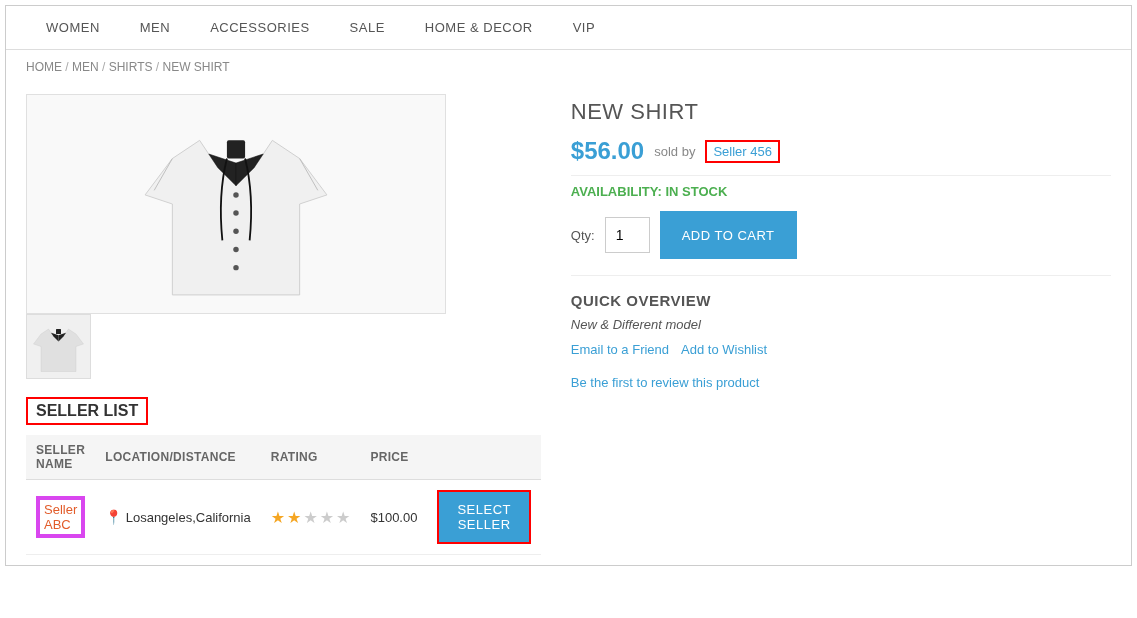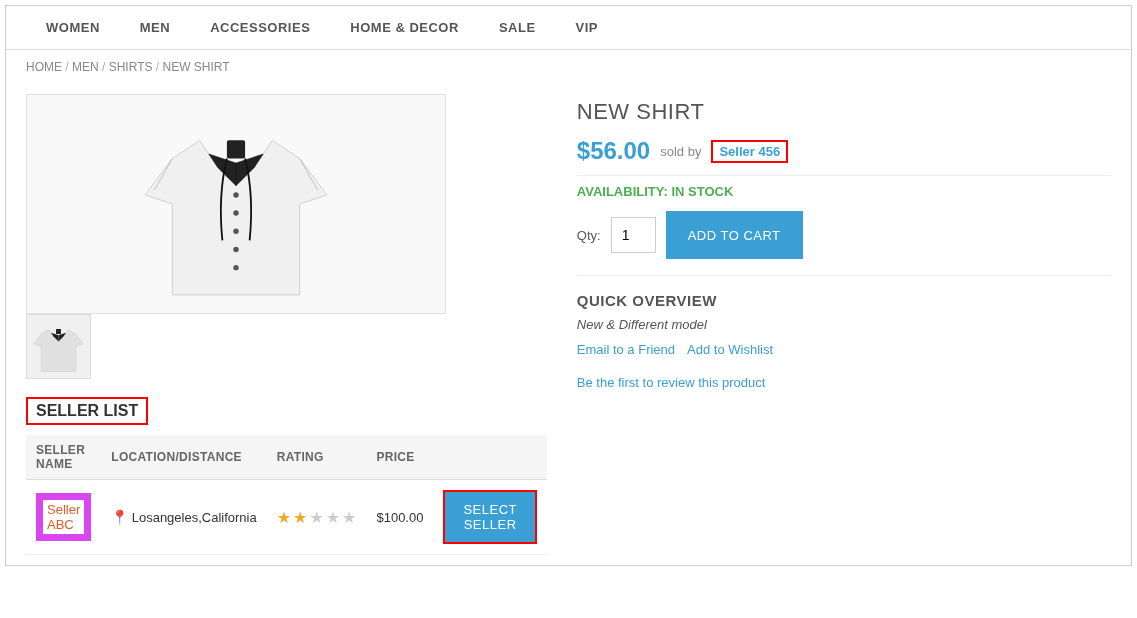--- a/index.html
+++ b/index.html
@@ -21,56 +21,56 @@
 
     .more-views-label { margin-top: 14px; font-size: 14px; color: #555; font-weight: bold; letter-spacing: 0.5px; text-transform: uppercase; margin-bottom: 8px; }
     .thumbnail-container { border: 1px solid #ddd; width: 65px; height: 65px; overflow: hidden; background: #f0f0f0; display: flex; align-items: center; justify-content: center; }
 
     
     .seller-list-section { margin-top: 18px; }
     .seller-list-title { font-size: 16px; color: #333; font-weight: bold; text-transform: uppercase; border: 2px solid red; display: inline-block; padding: 3px 8px; margin-bottom: 10px; }
     .seller-table { width: 100%; border-collapse: collapse; }
     .seller-table th { background: #f5f5f5; padding: 8px 10px; font-size: 12px; color: #666; text-align: left; text-transform: uppercase; letter-spacing: 0.3px; border-bottom: 1px solid #ddd; }
     .seller-table td { padding: 10px 10px; border-bottom: 1px solid #eee; font-size: 13px; }
-    .seller-name-link { color: #e25c2a; text-decoration: none; border: 7px solid #d946ef; display: inline-block; padding: 2px 4px; }
+    .seller-name-link { color: #e25c2a; text-decoration: none; border: 4px solid #d946ef; display: inline-block; padding: 2px 4px; }
     .stars { display: flex; gap: 2px; }
     .select-seller-btn { background: #3a9fd5; color: #fff; border: none; padding: 10px 18px; cursor: pointer; font-size: 13px; text-transform: uppercase; letter-spacing: 0.5px; border: 2px solid red; }
 
     
     .right-panel { flex: 1; padding-top: 5px; }
     .product-title { font-size: 22px; color: #555; font-weight: normal; margin-bottom: 12px; letter-spacing: 0.5px; text-transform: uppercase; }
     .price-row { display: flex; align-items: center; gap: 10px; margin-bottom: 6px; padding-bottom: 10px; border-bottom: 1px solid #eee; }
     .price { font-size: 24px; color: #3a9fd5; font-weight: bold; }
     .sold-by { font-size: 13px; color: #888; }
-    .seller-badge { color: #3a9fd5; font-weight: bold; border: 2px solid red; padding: 2px 6px; font-size: 13px; }
+    .seller-badge { color: #3a9fd5; font-weight: normal; border: 2px solid red; padding: 2px 6px; font-size: 13px; }
     .availability { color: #4caf50; font-size: 13px; font-weight: bold; text-transform: uppercase; margin-bottom: 12px; margin-top: 8px; }
     .qty-row { display: flex; align-items: center; gap: 10px; margin-bottom: 16px; padding-bottom: 16px; border-bottom: 1px solid #eee; }
     .qty-label { font-size: 13px; color: #555; text-align: center; }
     .qty-input { width: 45px; height: 36px; border: 1px solid #ccc; text-align: center; font-size: 14px; }
     .add-to-cart-btn { background: #3a9fd5; color: #fff; border: none; padding: 10px 22px; cursor: pointer; font-size: 13px; text-transform: uppercase; letter-spacing: 0.5px; height: 48px; }
     .quick-overview-title { font-size: 15px; color: #555; font-weight: bold; text-transform: uppercase; letter-spacing: 0.5px; margin-bottom: 8px; }
     .product-desc { font-size: 13px; color: #555; margin-bottom: 10px; font-style: italic; }
     .action-links { display: flex; gap: 12px; margin-bottom: 18px; }
     .action-link { color: #3a9fd5; text-decoration: none; font-size: 13px; cursor: pointer; }
     .review-link { color: #3a9fd5; text-decoration: none; font-size: 13px; cursor: pointer; }
 
     .page-wrapper { border: 1px solid #ccc; margin: 5px; }
   </style>
 </head>
 <body>
 
 <div class="page-wrapper">
 
-  <nav style="display:flex; border-bottom:1px solid #ddd; padding:0 20px;font-weight:bold;">
+  <nav style="display:flex; border-bottom:1px solid #ddd; padding:0 20px;">
     <div id="nav-items-container" style="display: flex;">
         <div class="nav-item">WOMEN</div>
         <div class="nav-item">MEN</div>
         <div class="nav-item">ACCESSORIES</div>
+        <div class="nav-item">SALE</div>
         <div class="nav-item">HOME &amp; DECOR</div>
-        <div class="nav-item">SALE</div>
         <div class="nav-item">VIP</div>
       </div>
   </nav>
 
   <div class="breadcrumb" id="breadcrumb-container"><span style="color: rgb(136, 136, 136);">HOME</span><span style="color: rgb(170, 170, 170);"> / </span><span style="color: rgb(136, 136, 136);">MEN</span><span style="color: rgb(170, 170, 170);"> / </span><span style="color: rgb(136, 136, 136);">SHIRTS</span><span style="color: rgb(170, 170, 170);"> / </span><span style="color: rgb(136, 136, 136);">NEW SHIRT</span></div>
 
   <div class="main-content">
 
     <div class="left-panel">
       <div class="product-image-container">

